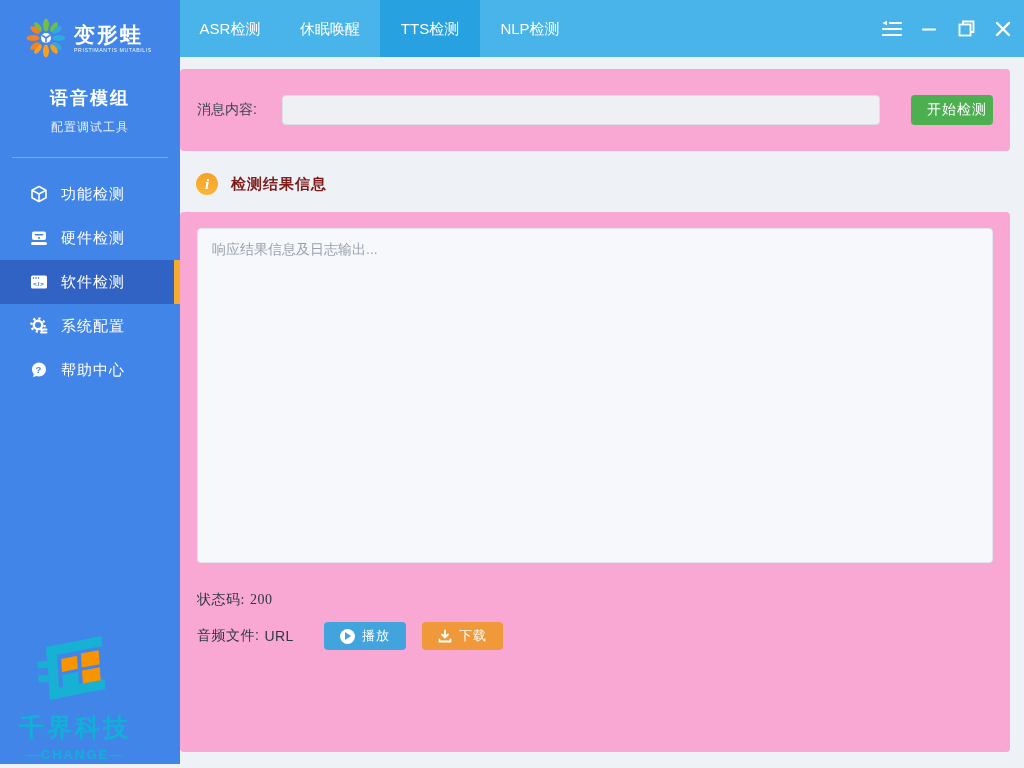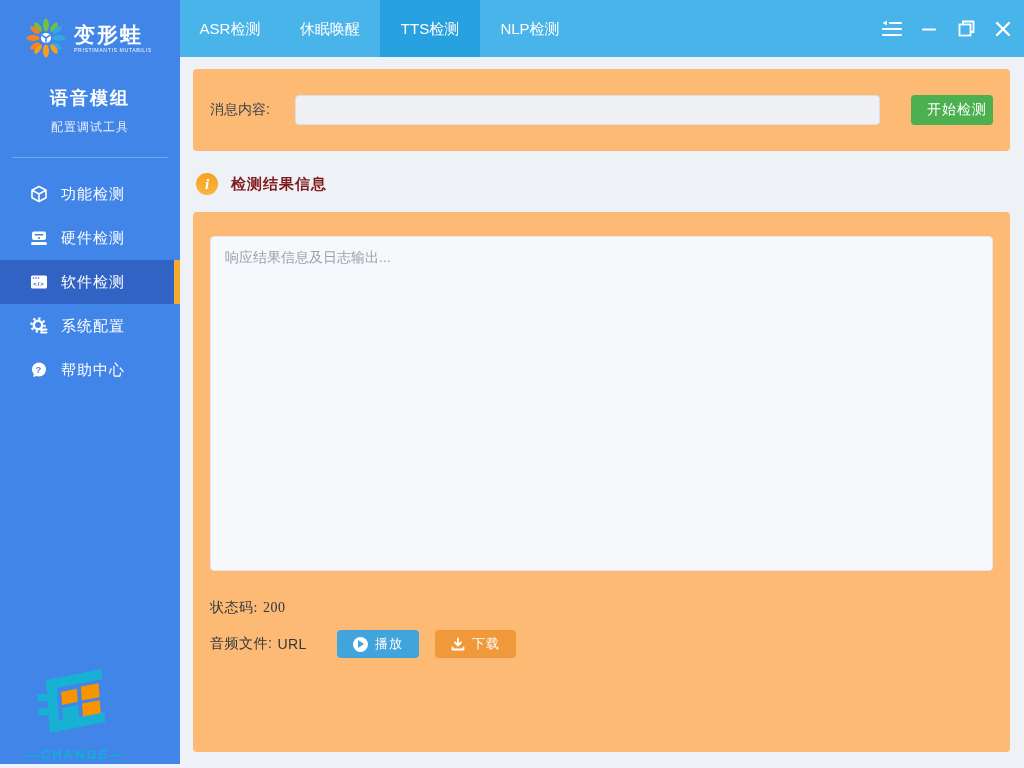--- a/index.html
+++ b/index.html
@@ -27,31 +27,31 @@
   .sf-company{font-size:25px;font-weight:bold;letter-spacing:3px;}
   .sf-tagline{font-size:13px;letter-spacing:2px;margin-top:3px;font-weight:bold;}
   
   .topbar{position:absolute;left:180px;top:0;right:0;height:57px;background:#49b4e9;display:flex;}
   .tab{width:100px;height:57px;line-height:57px;text-align:center;color:#fff;font-size:15px;cursor:pointer;}
   .tab.active{background:#28a1e0;}
   .win-controls{position:absolute;right:10px;top:0;height:57px;display:flex;align-items:center;gap:15px;}
   .wc-btn{width:22px;height:22px;display:flex;align-items:center;justify-content:center;cursor:pointer;}
   
   .main{position:absolute;left:180px;top:57px;right:0;bottom:0;background:#eef1f6;}
-  .card{background:#fdba74;border-radius:4px;margin:0 14px 0 13px;gap:16px;}
+  .card{background:#f9a8d4;border-radius:4px;margin:0 14px 0 0;gap:16px;}
   .card1{margin-top:12px;height:82px;display:flex;align-items:center;padding:0 17px;box-sizing:border-box;}
   .msg-label{font-size:14px;color:#3d4450;white-space:nowrap;margin-right:9px;}
   .msg-input{flex:1;height:30px;background:#eef0f3;border:1px solid #dcdfe6;border-radius:4px;outline:none;padding:0 10px;font-size:14px;color:#606266;box-sizing:border-box;}
   .start-btn{margin-left:15px;width:82px;height:30px;background:#4caf50;color:#fff;border:none;border-radius:4px;font-size:14px;cursor:pointer;letter-spacing:1px;text-align:right;}
   .sec-header{display:flex;align-items:center;margin:19px 0 0 16px;height:28px;}
   .info-badge{width:22px;height:22px;border-radius:50%;background:linear-gradient(180deg,#f6a224,#f8b63c);color:#fff;
     font-family:"Liberation Serif","DejaVu Serif",serif;font-style:italic;font-weight:bold;font-size:15px;
     display:flex;align-items:center;justify-content:center;}
   .sec-title{margin-left:13px;font-size:15px;font-weight:bold;color:#7f1d1d;letter-spacing:1px;}
-  .card2{margin-top:14px;height:540px;box-sizing:border-box;padding:24px 17px 0 17px;}
+  .card2{margin-top:14px;height:540px;box-sizing:border-box;padding:16px 17px 0 17px;}
   .log-area{width:100%;height:335px;box-sizing:border-box;background:#f6f8fb;border:1px solid #e2e6ee;border-radius:4px;
     resize:none;outline:none;padding:12px 14px;font-size:14px;color:#606266;font-family:inherit;}
   .log-area::placeholder{color:#9aa1ad;}
   .status-row{margin-top:24px;font-size:14px;color:#2f3740;display:flex;align-items:center;letter-spacing:.5px;font-family:Liberation Serif, serif;}
   .audio-row{margin-top:13px;font-size:14px;color:#2f3740;display:flex;align-items:center;letter-spacing:.5px;}
   .val{margin-left:5px;}
   .btn{height:28px;border:none;border-radius:4px;color:#fff;font-size:13px;display:flex;align-items:center;gap:7px;
     padding:0 16px;cursor:pointer;letter-spacing:1px;}
   .play-btn{background:#41a4dd;margin-left:30px;}
   .dl-btn{background:#f0993a;margin-left:16px;}
@@ -175,20 +175,21 @@
           <polygon points="16,53 72,46 72,56 16,63" fill="#17b1d3"></polygon>
           <rect x="6" y="24" width="10" height="7" fill="#17b1d3"></rect>
           <rect x="6" y="38" width="10" height="7" fill="#17b1d3"></rect>
           <polygon points="30,23 46,21 46,34 30,36" fill="#f79400"></polygon>
           <polygon points="50,19 68,17 68,31 50,33" fill="#f79400"></polygon>
           <polygon points="50,36 68,34 68,47 50,49" fill="#f79400"></polygon>
           <polygon points="30,39 46,37 46,50 30,52" fill="#17b1d3"></polygon>
         </g>
       </svg>
     </span>
+    <div class="sf-company">千界科技</div>
     <div class="sf-tagline">—CHANGE—</div>
   </div>
 
 </div>
 
 <div class="topbar">
   <div class="tab"><span>ASR检测</span></div>
   <div class="tab"><span>休眠唤醒</span></div>
   <div class="tab active"><span>TTS检测</span></div>
   <div class="tab"><span>NLP检测</span></div>

